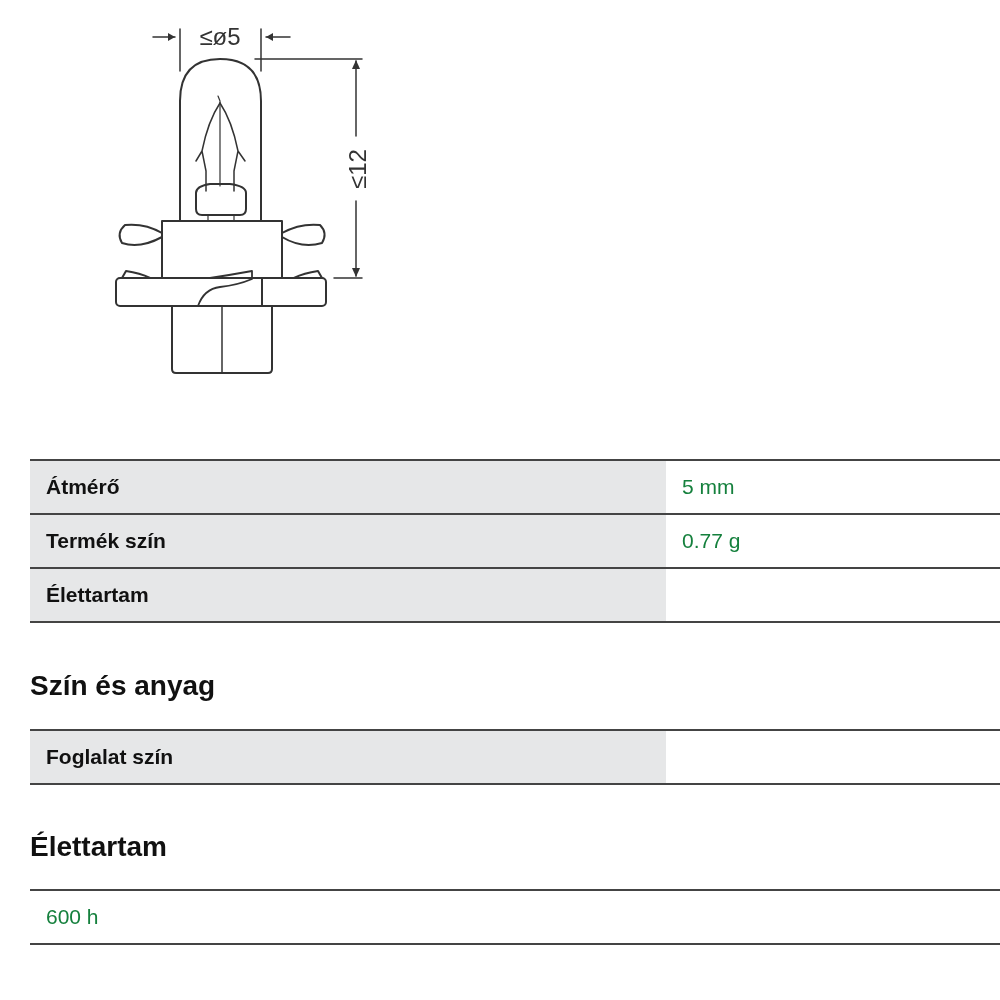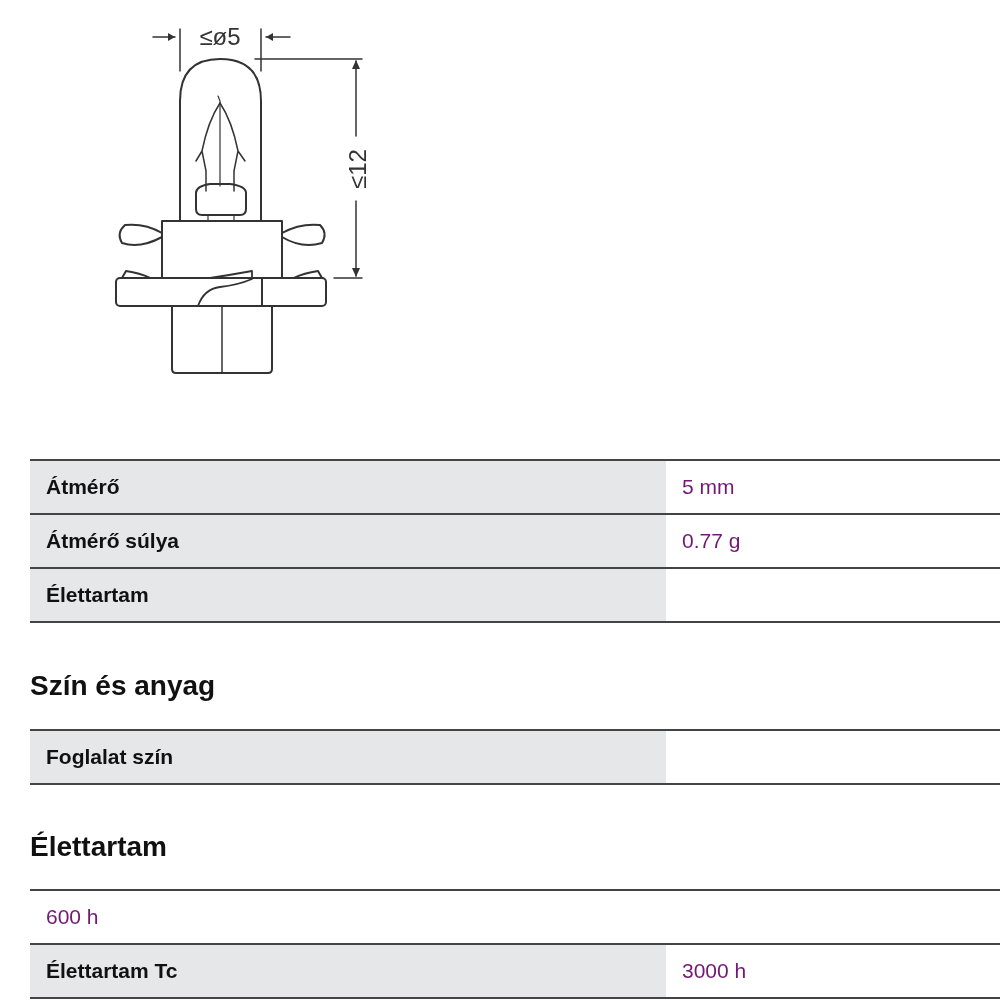--- a/index.html
+++ b/index.html
@@ -1,21 +1,21 @@
 <!DOCTYPE html>
 <html><head>
   <meta charset="utf-8">
   <style>
     html, body { margin: 0; padding: 0; background: #ffffff; }
     body { width: 1000px; height: 1000px; position: relative; overflow: hidden; font-family: "Liberation Sans", "DejaVu Sans", sans-serif; color: #1a1a1a; }
     .drawing { position: absolute; left: 100px; top: 11px; width: 300px; height: 380px; }
     .spec-table { position: absolute; left: 30px; width: 970px; border-top: 2px solid #444; }
     .spec-row { display: flex; height: 52px; border-bottom: 2px solid #444; }
     .spec-label { width: 620px; background: #e6e7e8; padding-left: 16px; display: flex; align-items: center; font-weight: bold; font-size: 21px; color: #111; font-family: "Liberation Sans", sans-serif; }
-    .spec-value { flex: 1; background: #fff; padding-left: 16px; display: flex; align-items: center; font-size: 21px; color: #701a75; font-family: "Liberation Sans", sans-serif; }
+    .spec-value { flex: 1; background: #fff; padding-left: 16px; display: flex; align-items: center; font-size: 21px; color: #15803d; font-family: "Liberation Sans", sans-serif; }
     .section-title { position: absolute; left: 30px; font-size: 28px; font-weight: bold; color: #111; font-family: "Liberation Sans", sans-serif; }
   </style>
 </head>
 <body>
 
 <div class="drawing">
   <svg width="300" height="380" viewBox="0 0 300 380" fill="none" stroke="#333" stroke-width="2" stroke-linecap="round" stroke-linejoin="round">
 
     <line x1="53" y1="26" x2="75" y2="26" stroke-width="1.5"></line>
     <polygon points="75,26 68,22 68,30" fill="#333" stroke="none"></polygon>
@@ -57,21 +57,21 @@
     <line x1="122" y1="295" x2="122" y2="362" stroke-width="1.5"></line>
   </svg>
 </div>
 
 <div class="spec-table" style="top:459px;">
   <div class="spec-row">
     <div class="spec-label">Átmérő</div>
     <div class="spec-value">5 mm</div>
   </div>
   <div class="spec-row">
-    <div class="spec-label">Átmérő súlya</div>
+    <div class="spec-label">Termék szín</div>
     <div class="spec-value">0.77 g</div>
   </div>
   <div class="spec-row">
     <div class="spec-label">Élettartam</div>
   </div>
 </div>
 
 <div class="section-title" style="top:670px;text-align:center;">Szín és anyag</div>
 
 <div class="spec-table" style="top:729px;">
@@ -79,17 +79,13 @@
     <div class="spec-label">Foglalat szín</div>
   </div>
 </div>
 
 <div class="section-title" style="top:831px;">Élettartam</div>
 
 <div class="spec-table" style="top:889px;">
   <div class="spec-row">
     <div class="spec-value">600 h</div>
   </div>
-  <div class="spec-row">
-    <div class="spec-label">Élettartam Tc</div>
-    <div class="spec-value">3000 h</div>
-  </div>
 </div>
 
 </body></html>

